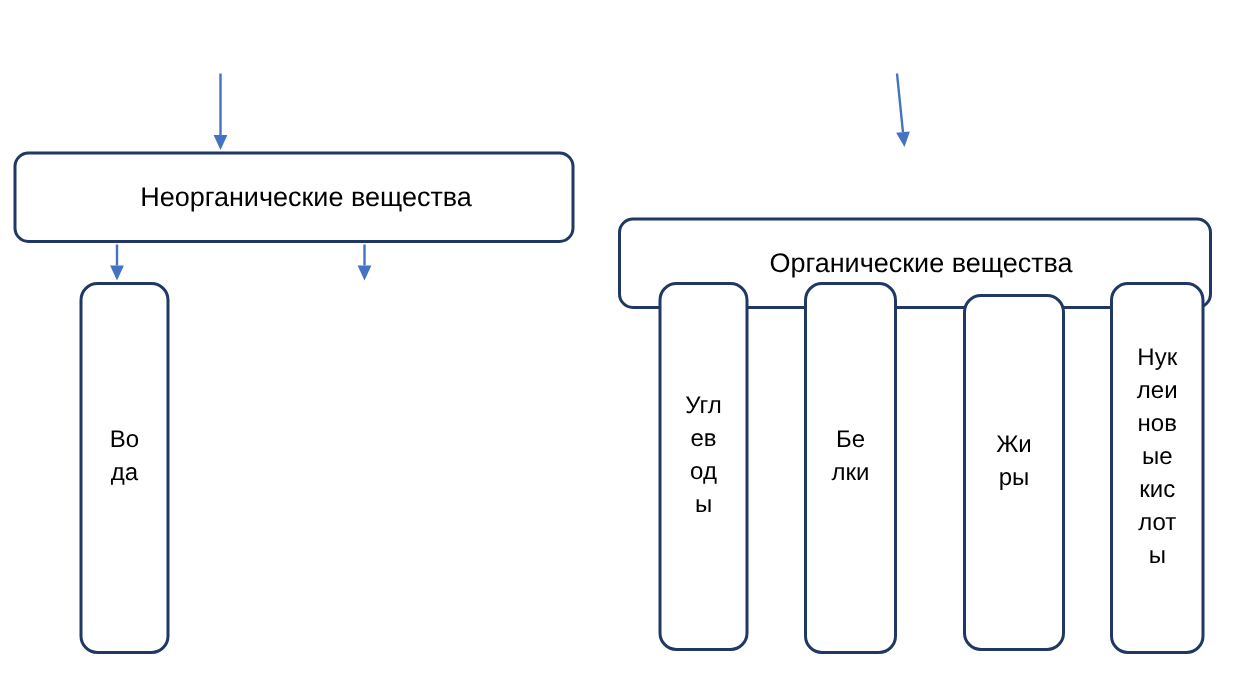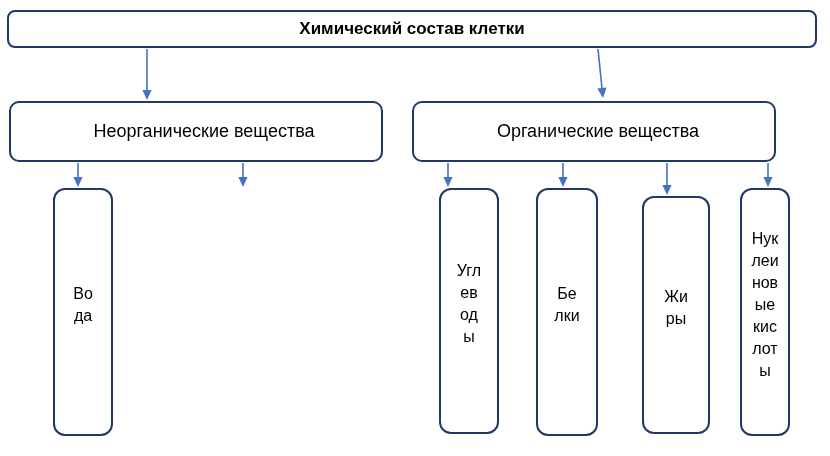--- a/index.html
+++ b/index.html
@@ -30,34 +30,34 @@
   .node-root{
     left:7px;top:10px;width:810px;height:38px;
     border-radius:8px;border-width:2.5px;
     font-weight:bold;font-size:17px;
   }
   .node-branch{
     top:101px;height:61px;
     border-radius:10px;font-size:18px;
   }
   .n-inorganic{left:9px;width:374px;padding-left:16px;}
-  .n-organic{left:412px;width:364px;padding-left:8px;}
+  .n-organic{left:412px;width:396px;padding-left:8px;margin-top:44px;}
   .node-leaf{
     border-radius:12px;
     font-size:16px;line-height:22px;
     text-align:center;
     padding-bottom:14px;
   }
   .node-leaf .leaf-label{white-space:pre-line;display:block;width:100%;}
   .n-water{left:53px;top:188px;width:60px;height:248px;}
   .n-mineral-salts{left:214px;top:188px;width:59px;height:249px;}
   .n-carbohydrates{left:439px;top:188px;width:60px;height:246px;}
   .n-proteins{left:536px;top:188px;width:62px;height:248px;justify-content:center;}
   .n-fats{left:642px;top:196px;width:68px;height:238px;}
-  .n-nucleic-acids{left:740px;top:188px;width:50px;height:248px;}
+  .n-nucleic-acids{left:740px;top:188px;width:63px;height:248px;}
 </style>
 </head>
 <body>
 
 <div class="canvas">
 
   <svg class="edges" width="830" height="456" viewBox="0 0 830 456" xmlns="http://www.w3.org/2000/svg">
       <line x1="147" y1="49" x2="147" y2="90" class="edge-line"></line>
       <polygon points="147,100 142.4,90 151.6,90" class="edge-head"></polygon>
       <line x1="598" y1="49" x2="601.9848631198661" y2="88.05165857468734" class="edge-line"></line>
@@ -69,23 +69,20 @@
       <line x1="448" y1="163" x2="448" y2="177" class="edge-line"></line>
       <polygon points="448,187 443.4,177 452.6,177" class="edge-head"></polygon>
       <line x1="563" y1="163" x2="563" y2="177" class="edge-line"></line>
       <polygon points="563,187 558.4,177 567.6,177" class="edge-head"></polygon>
       <line x1="667" y1="163" x2="667" y2="185" class="edge-line"></line>
       <polygon points="667,195 662.4,185 671.6,185" class="edge-head"></polygon>
       <line x1="768" y1="163" x2="768" y2="177" class="edge-line"></line>
       <polygon points="768,187 763.4,177 772.6,177" class="edge-head"></polygon>
     </svg>
 
-  <div class="node node-root">
-    <span>Химический состав клетки</span>
-  </div>
 
   <div class="node node-branch n-inorganic">
     <span>Неорганические вещества</span>
   </div>
 
   <div class="node node-branch n-organic">
     <span>Органические вещества</span>
   </div>
 
   <div class="node node-leaf n-water">

